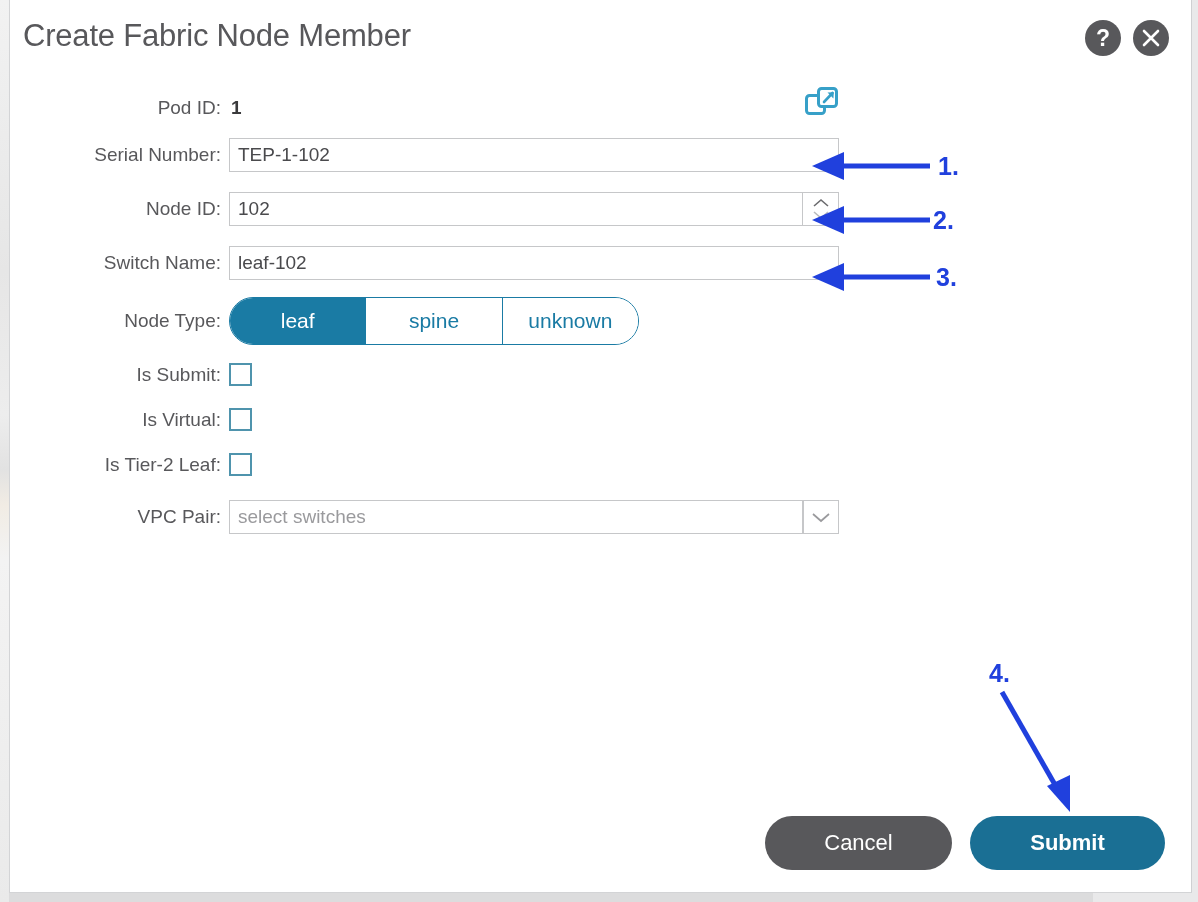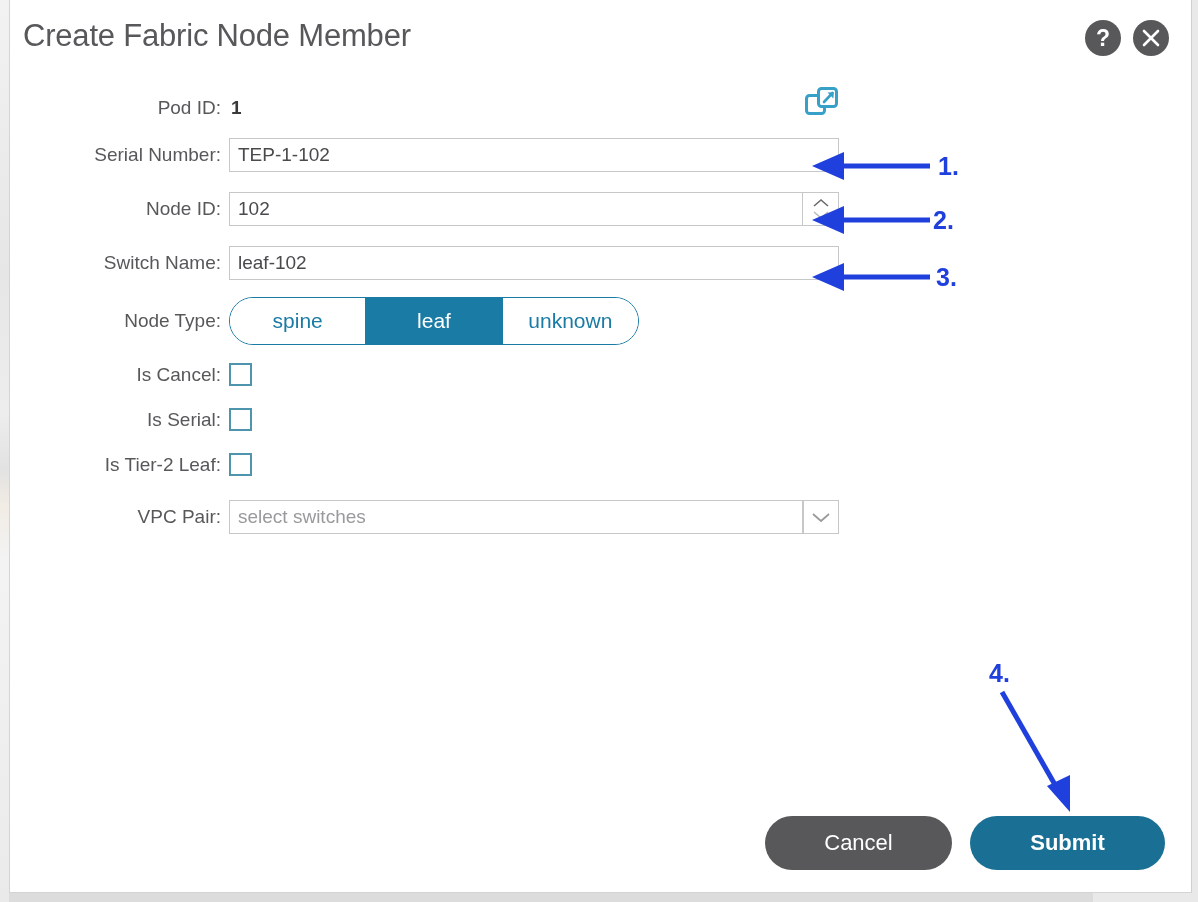--- a/index.html
+++ b/index.html
@@ -273,36 +273,36 @@
         <div class="lbl">Switch Name:</div>
         <div class="ctl txtfield-wrap">
           <div class="txtfield">leaf-102</div>
         </div>
       </div>
 
       <div class="row row-seg">
         <div class="lbl">Node Type:</div>
         <div class="ctl">
           <div class="segmented">
+            <div class="seg active">leaf</div>
             <div class="seg">spine</div>
-            <div class="seg active">leaf</div>
             <div class="seg">unknown</div>
           </div>
         </div>
       </div>
 
       <div class="row row-check">
-        <div class="lbl">Is Cancel:</div>
+        <div class="lbl">Is Submit:</div>
         <div class="ctl">
           <div class="chk"></div>
         </div>
       </div>
 
       <div class="row row-check">
-        <div class="lbl">Is Serial:</div>
+        <div class="lbl">Is Virtual:</div>
         <div class="ctl">
           <div class="chk"></div>
         </div>
       </div>
 
       <div class="row row-check">
         <div class="lbl">Is Tier-2 Leaf:</div>
         <div class="ctl">
           <div class="chk"></div>
         </div>

